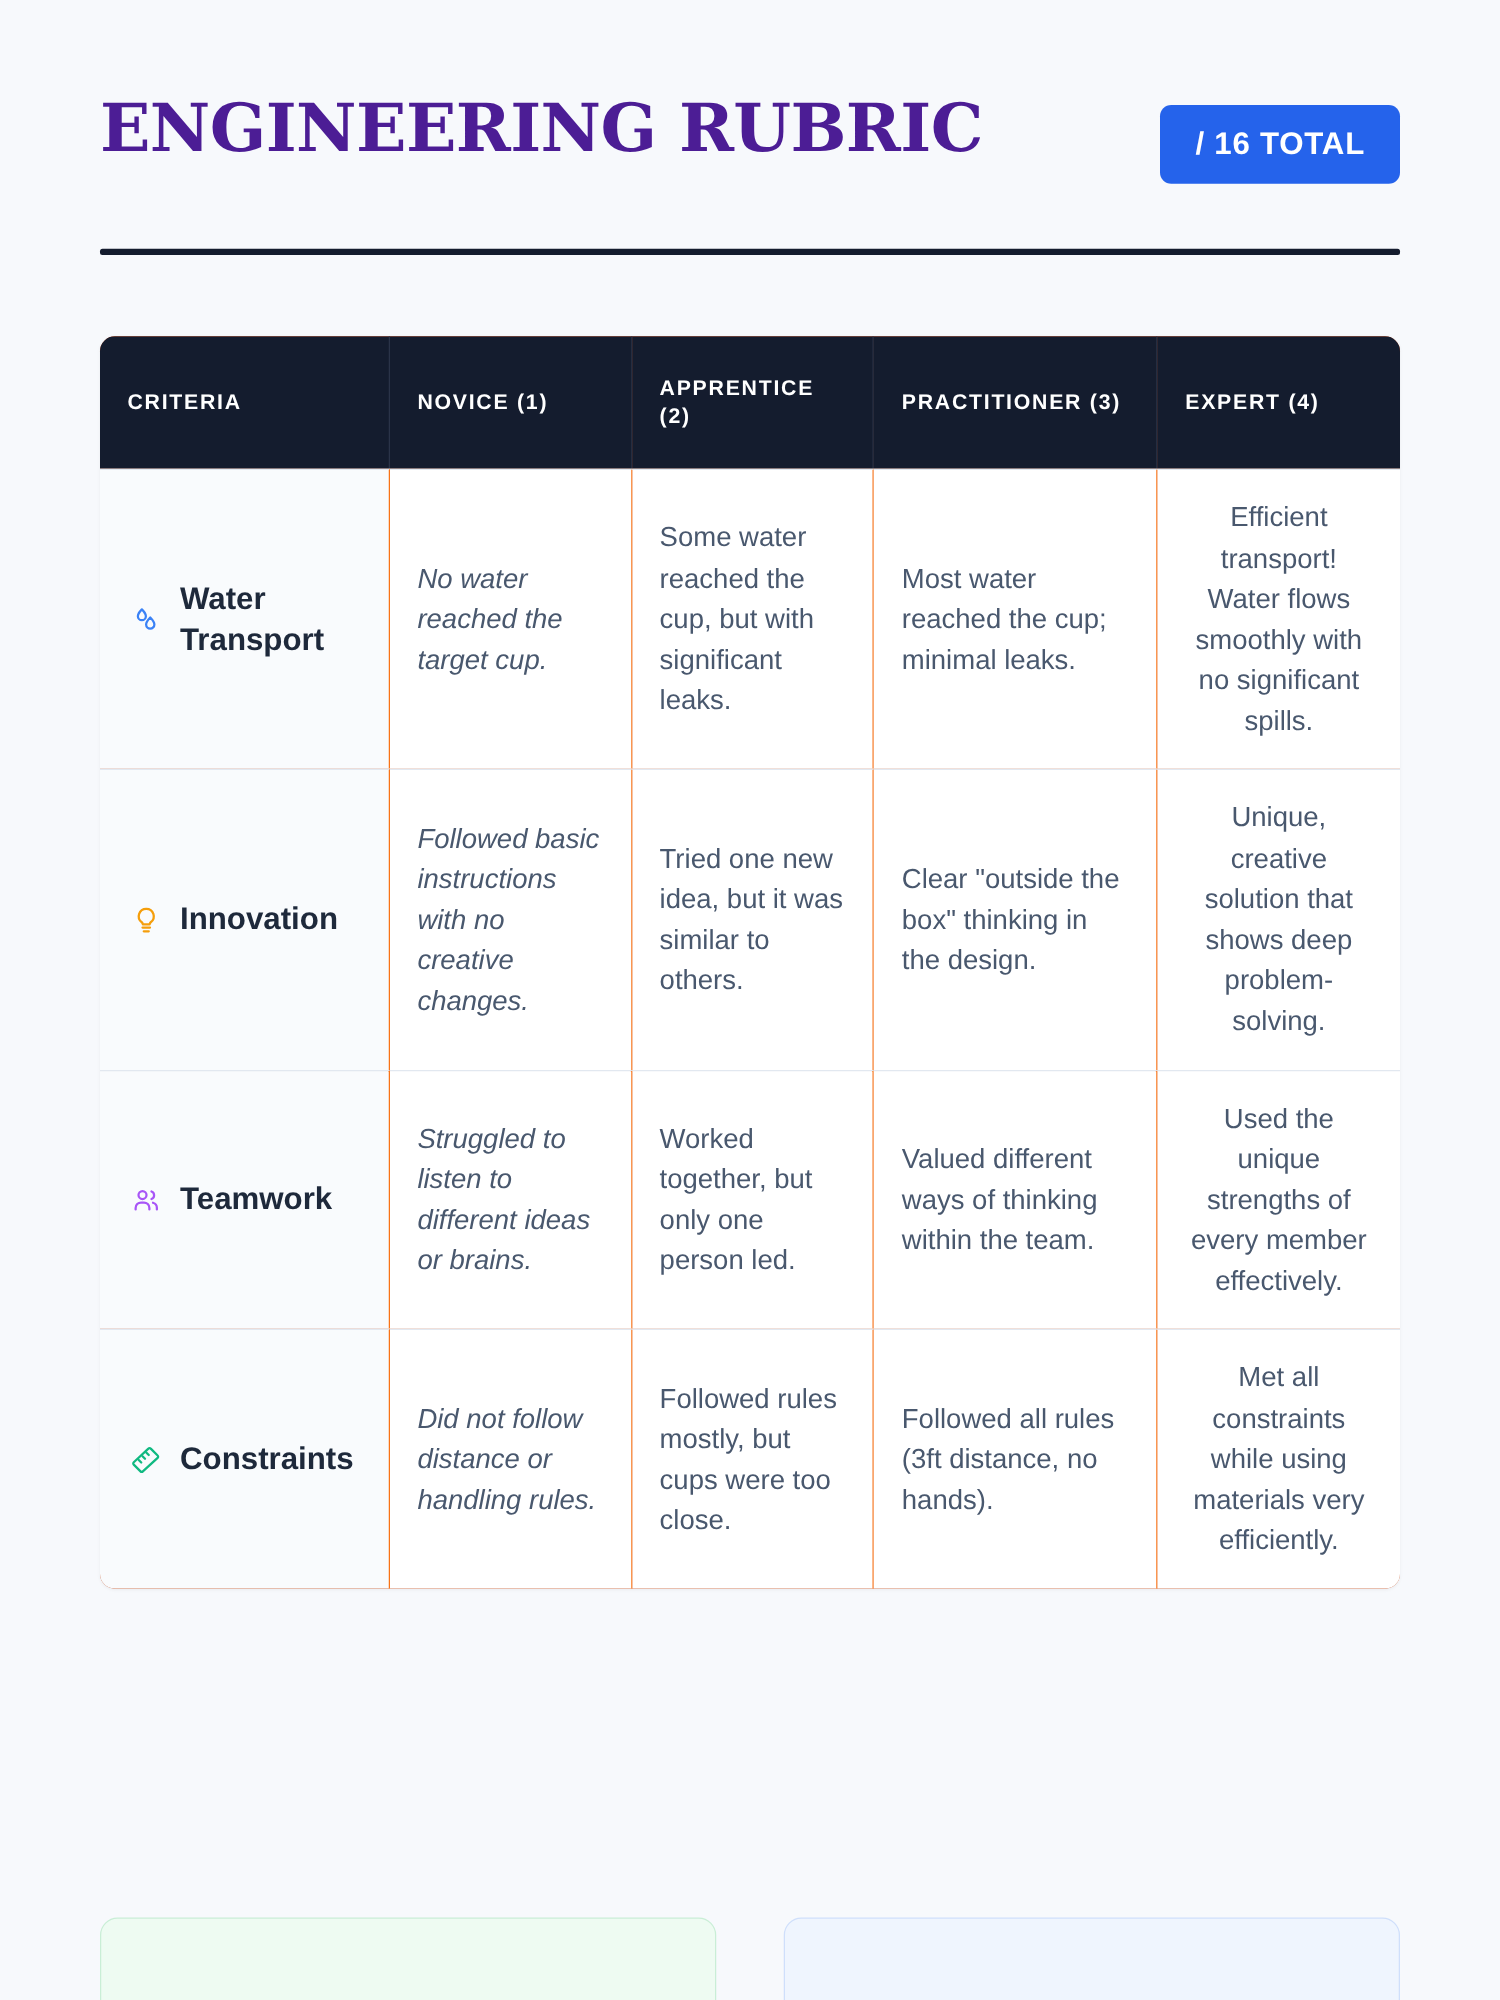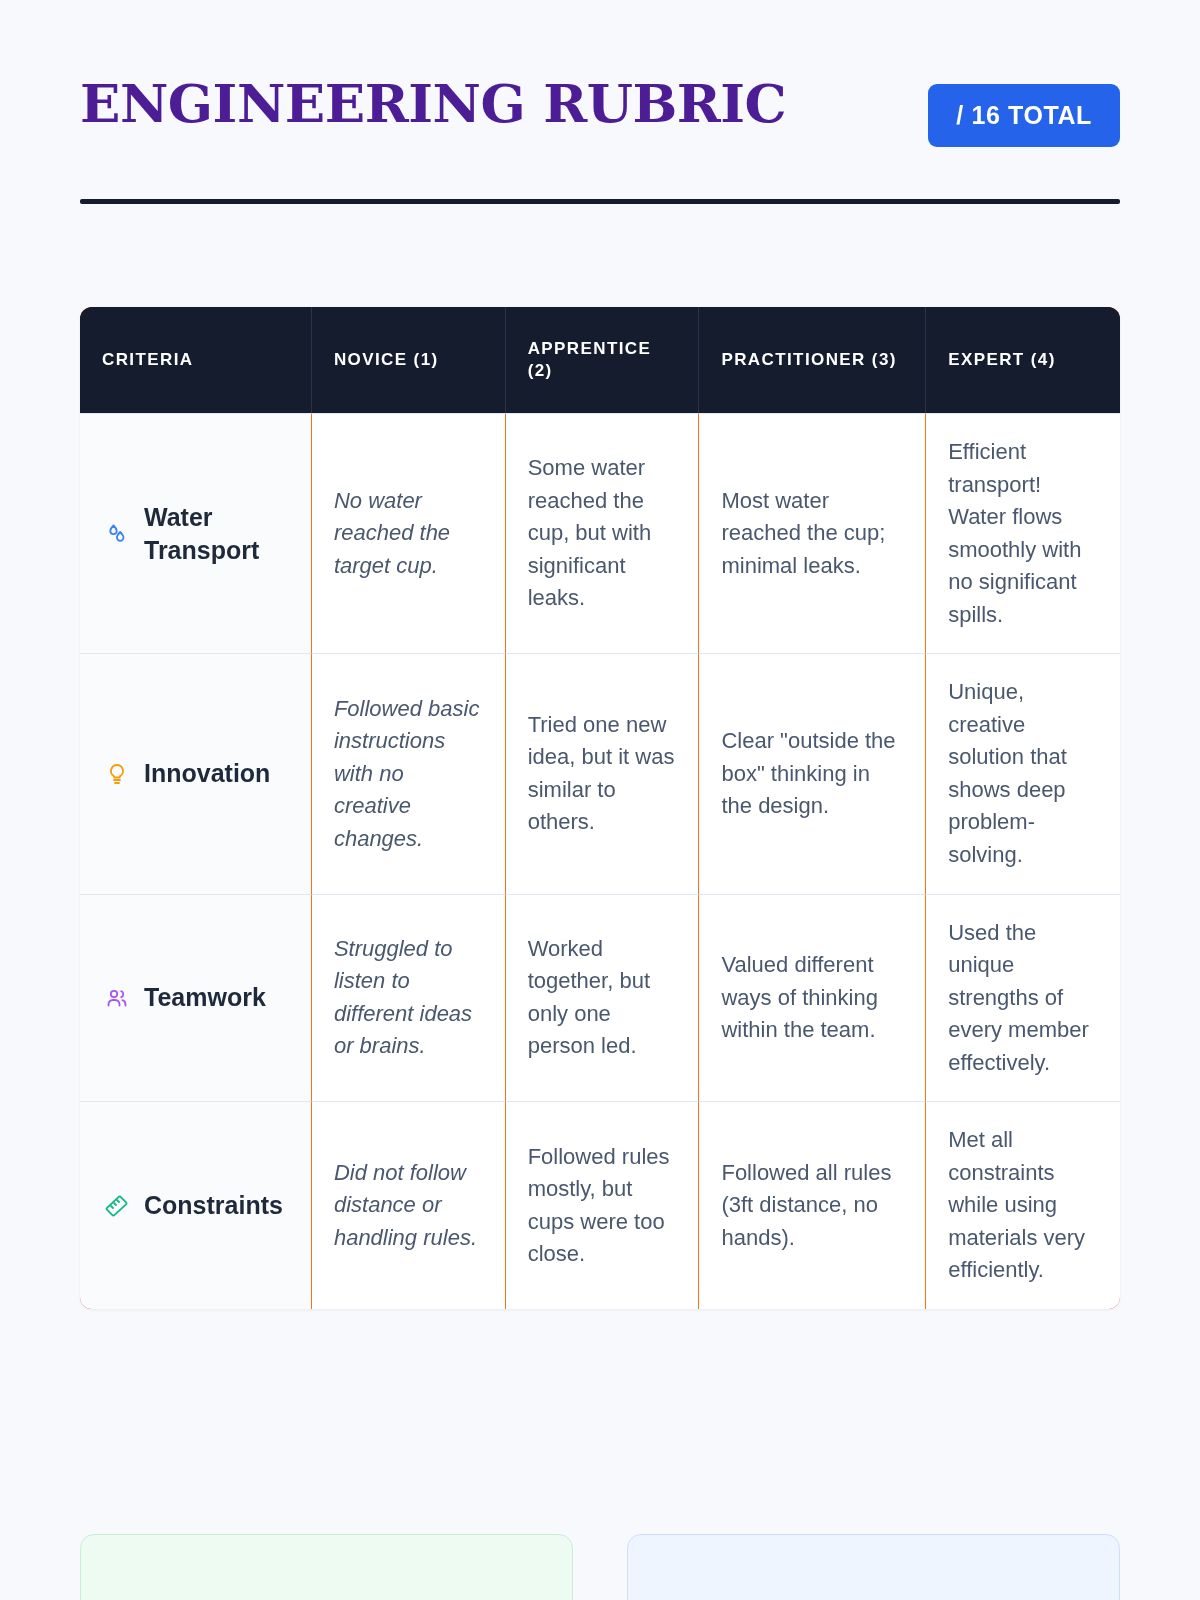--- a/index.html
+++ b/index.html
@@ -62,21 +62,21 @@
 
   .rule {
     margin-top: 52px;
     height: 5px;
     background: #141c2e;
     border-radius: 2px;
   }
 
   
   .rubric-table {
-    margin-top: 103px;
+    margin-top: 65px;
     width: 1040px;
     border-collapse: separate;
     border-spacing: 0;
     table-layout: fixed;
     border-radius: 12px;
     overflow: hidden;
     box-shadow: 0 1px 3px rgba(15, 23, 42, 0.06);
     background: #c2410c;
   }
 
@@ -103,21 +103,21 @@
   .rubric-table tbody td {
     background: #ffffff;
     border-top: 1px solid #e2e8f0;
     border-right: 1px solid #f97316;
     padding: 22px 22px;
     vertical-align: middle;
     font-size: 22px;
     line-height: 1.48;
     color: #49586e;
   }
-  .rubric-table tbody td:last-child { border-right: none; }
+  .rubric-table tbody td:last-child { border-right: none; text-align: center; }
 
   .cell-criteria {
     background: #f9fbfd !important;
     padding-left: 24px !important;
   }
 
   .criteria-inner {
     display: flex;
     align-items: center;
     gap: 14px;

